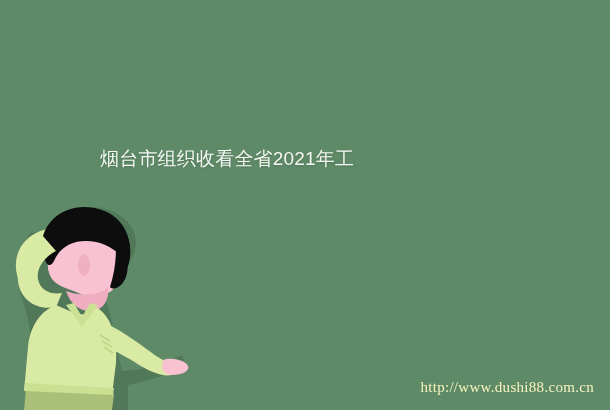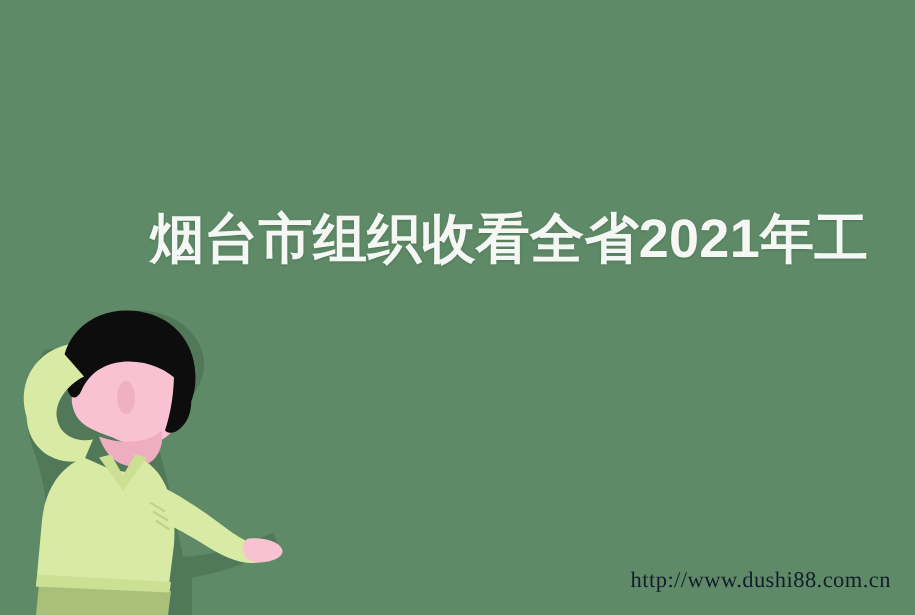--- a/index.html
+++ b/index.html
@@ -34,36 +34,36 @@
     width: 200px;
     height: 215px;
   }
   
   #headline {
     position: absolute;
     left: 100px;
     top: 138px;
     width: 400px;
     color: #f4f7f3;
-    font-size: 36px;
+    font-size: 19px;
     line-height: 41px;
     letter-spacing: 0.2px;
-    font-weight: 700;
+    font-weight: 400;
     text-shadow: 0 1px 2px rgba(40,70,45,0.28);
   }
   #headline .hl-line {
     display: block;
     white-space: nowrap;
   }
   
   #watermark {
     position: absolute;
     right: 16px;
     bottom: 14px;
-    color: #0f172a;
+    color: #fef9c3;
     font-size: 15px;
     letter-spacing: 0.3px;
     opacity: 0.95;
     font-family: "Liberation Serif", "DejaVu Serif", serif;
   }
 </style>
 </head>
 <body>
 
 <div id="stage">

